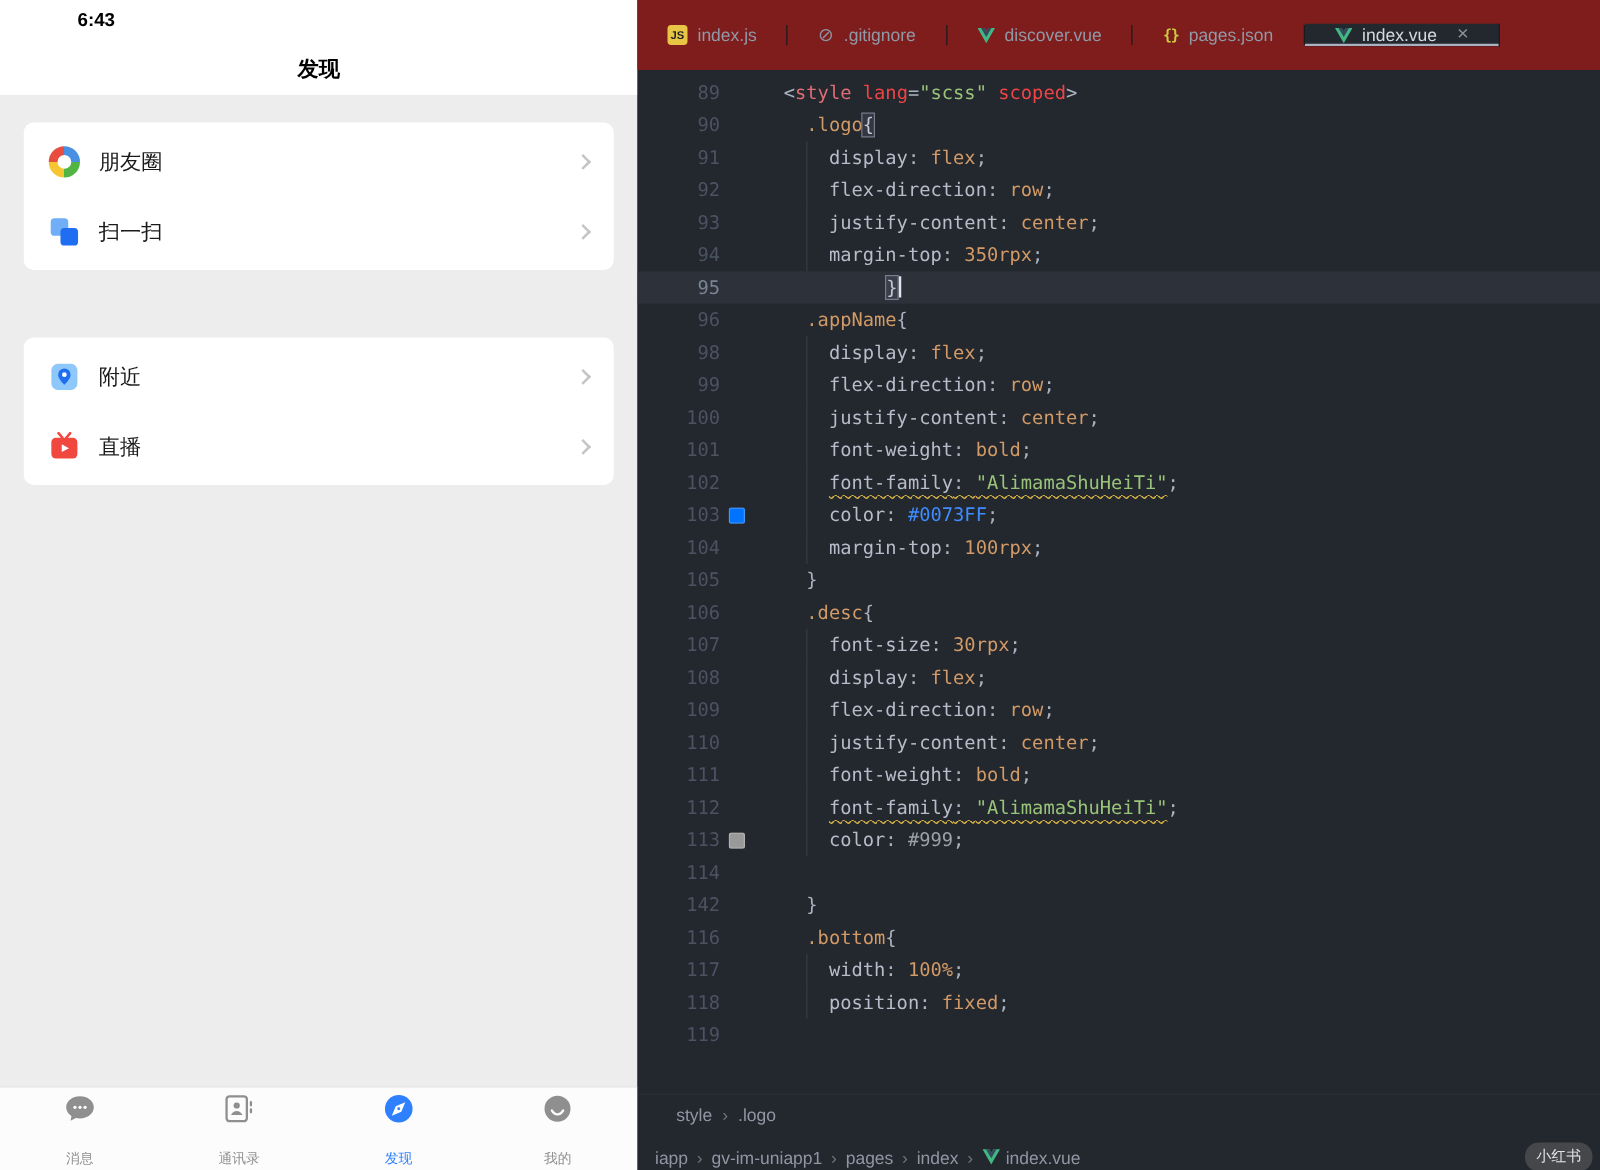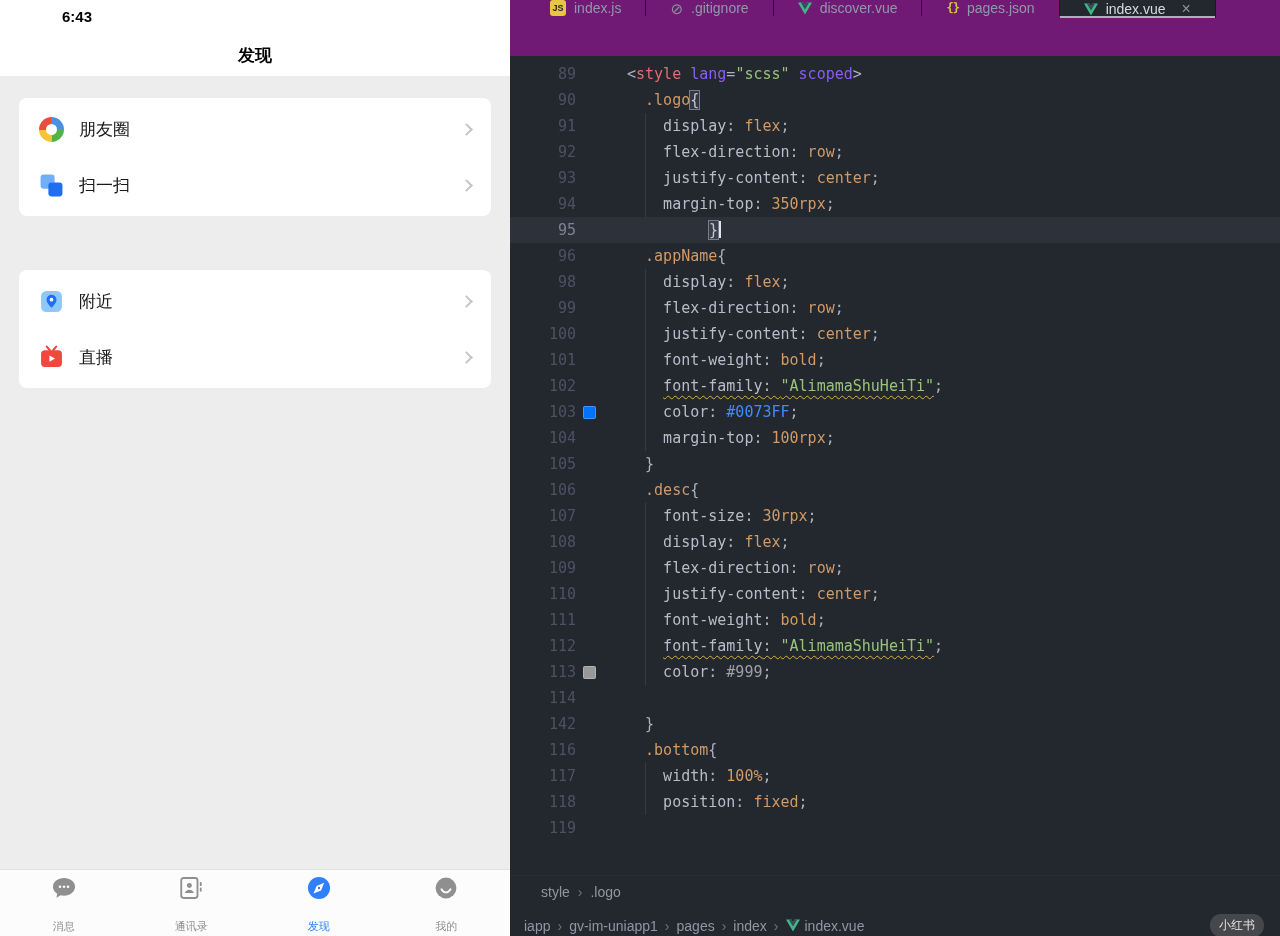--- a/index.html
+++ b/index.html
@@ -20,21 +20,21 @@
   .ic-moments { width:25px; height:25px; border-radius:50%; position:relative; display:inline-block;
     background:conic-gradient(#4a90e2 0 90deg,#52b543 90deg 180deg,#f5c632 180deg 270deg,#e84e40 270deg 360deg); }
   .ic-moments::after { content:""; position:absolute; inset:7px; background:#fff; border-radius:50%; }
   .phone-tabbar { position:absolute; left:0; bottom:0; width:100%; height:67px; background:#fcfcfc; border-top:1px solid #e2e2e2; display:flex; }
   .tab-item { width:25%; display:flex; flex-direction:column; align-items:center; justify-content:center; gap:14px; padding-top:2px; }
   .tab-lb { font-size:11px; color:#8f8f8f; }
   .tab-item.active .tab-lb { color:#2e80fe; }
 
   
   .editor { position:absolute; left:510px; top:0; width:770px; height:936px; background:#23272e; color:#abb2bf; }
-  .etabs { height:56px; background:#701a75; display:flex; align-items:flex-start; overflow:hidden;padding-left:16px; }
+  .etabs { height:56px; background:#7f1d1d; display:flex; align-items:center; overflow:hidden; }
   .etab { display:flex; align-items:center; gap:8px; padding:0 24px; font-size:14px; color:#9099a6; border-right:1px solid #181b20; white-space:nowrap; }
   .etab.active { background:#23272e; color:#d6dae0; box-shadow:inset 0 -2px 0 #aab2bf; }
   .etab-ic { display:inline-flex; align-items:center; }
   .etab-x { margin-left:8px; font-size:16px; color:#8c93a0; }
   .fi-js { display:inline-flex; width:16px; height:16px; background:#e8c545; color:#1d2126; font-weight:700; font-size:9px; border-radius:3px; align-items:center; justify-content:center; font-family:"Liberation Sans",sans-serif; }
   .fi-ign { color:#8c93a0; font-size:15px; line-height:1; }
   .fi-json { color:#cbcb41; font-weight:700; font-size:12px; font-family:"DejaVu Sans Mono",monospace; letter-spacing:-1px; }
 
   .code-wrap { height:819px; padding-top:5px; overflow:hidden; font-family:"DejaVu Sans Mono","Liberation Mono",monospace; font-size:15px; }
   .cl { display:flex; height:26px; line-height:26px; }
@@ -44,35 +44,35 @@
   .sws { width:20px; flex:none; display:flex; align-items:center; justify-content:flex-end; }
   .swb { width:13px; height:13px; border-radius:2px; display:inline-block; border:1px solid rgba(255,255,255,.25); }
   .code { flex:1; margin-left:31px; white-space:pre; position:relative; }
   .ind1 { padding-left:2ch; }
   .ind2 { padding-left:4ch; }
   .ig { position:absolute; left:2ch; top:0; bottom:0; border-left:1px solid #363c45; }
   .cursor { display:inline-block; width:2px; height:17px; background:#dfe4ec; vertical-align:-3px; margin-left:1px; }
   .sq { text-decoration:underline wavy #d8b343; text-decoration-thickness:1px; text-underline-offset:4px; }
   .tk-p { color:#abb2bf; }
   .tk-tag { color:#e06c75; }
-  .tk-attr { color:#8b5cf6; }
+  .tk-attr { color:#ef4444; }
   .tk-str { color:#98c379; }
   .tk-sel { color:#d19a66; }
   .tk-prop { color:#b6bdca; }
   .tk-val { color:#d19a66; }
   .tk-num { color:#d19a66; }
   .tk-c1 { color:#3f8cff; }
   .tk-c2 { color:#9da0a6; }
   .tk-bm { color:#c2c8d2; outline:1px solid #767e8c; background:rgba(95,105,125,.25); }
 
   .sym-bar { height:32px; display:flex; align-items:center; padding-left:31px; gap:8px; font-size:14px; color:#8f97a3; border-top:1px solid rgba(255,255,255,.03); }
   .path-bar { height:37px; display:flex; align-items:center; padding-left:14px; gap:7px; font-size:14px; color:#8f97a3; position:relative; }
   .bc-sep { color:#6e7683; font-size:14px; }
   .bc-item { display:inline-flex; align-items:center; gap:5px; }
-  .watermark { position:absolute; right:16px; top:7px; background:rgba(110,110,110,.45); color:rgba(255,255,255,.85); font-size:12px; padding:3px 9px; border-radius:11px; }
+  .watermark { position:absolute; right:6px; top:7px; background:rgba(110,110,110,.45); color:rgba(255,255,255,.85); font-size:12px; padding:3px 9px; border-radius:11px; }
 </style>
 </head>
 <body>
 
 <div class="phone">
   <div class="phone-header">
     <span class="status-time">6:43</span>
     <div class="nav-title">发现</div>
   </div>
   <div class="groups">

